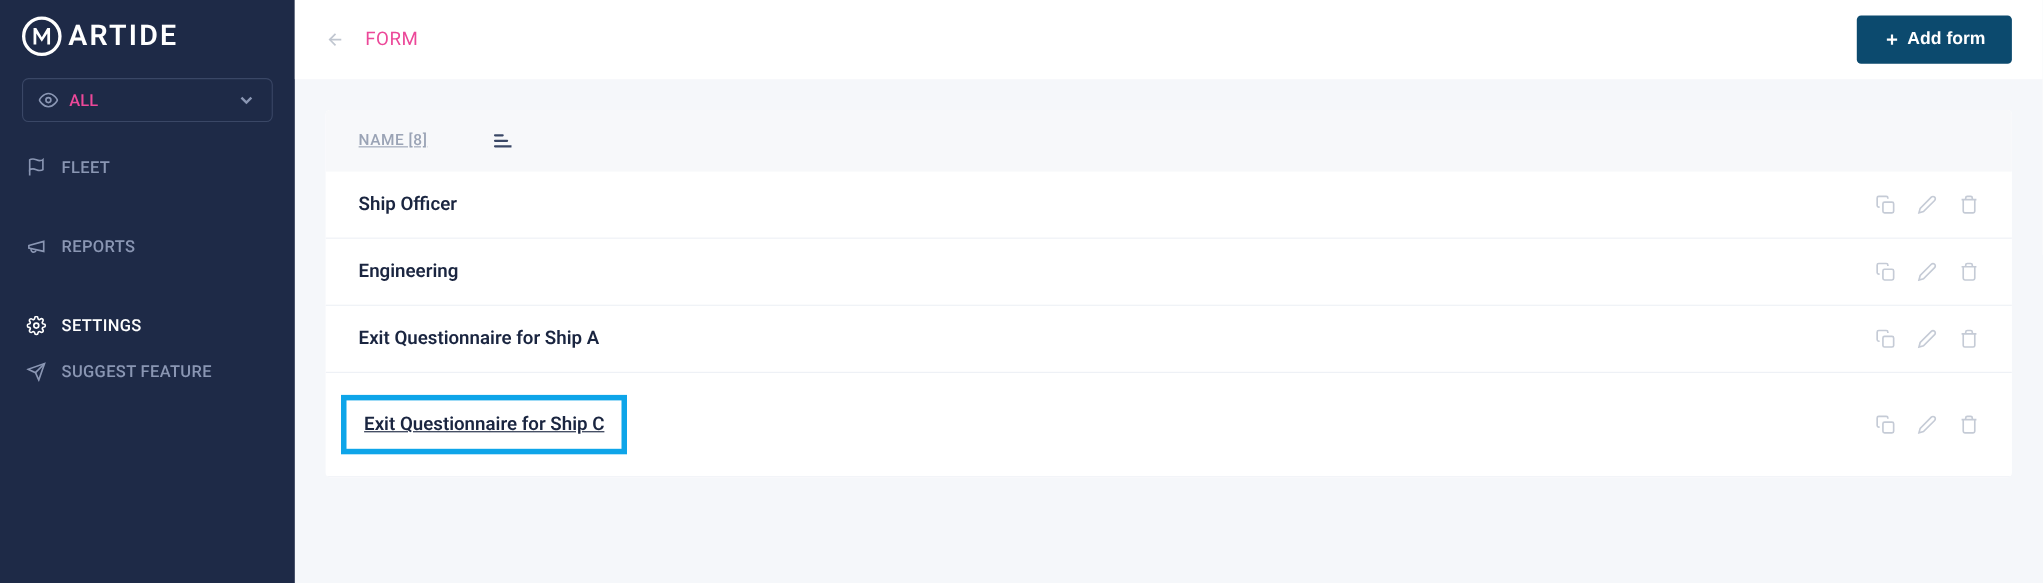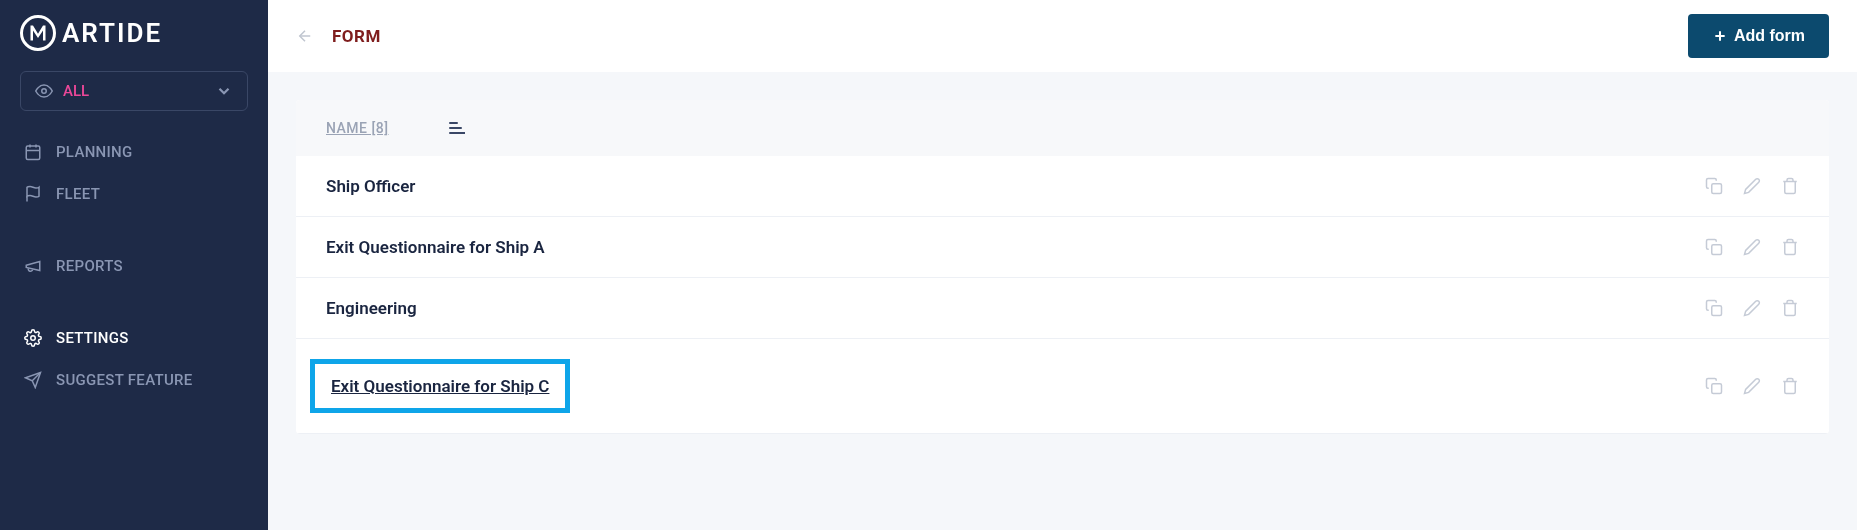--- a/index.html
+++ b/index.html
@@ -105,22 +105,22 @@
       display: flex;
       align-items: center;
       gap: 18px;
     }
     .back-arrow {
       color: #c0c6d0;
       cursor: pointer;
     }
     .page-title {
       font-size: 17px;
-      font-weight: 700;
-      color: #7f1d1d;
+      font-weight: 400;
+      color: #ec4899;
       letter-spacing: 0.5px;
     }
     .add-button {
       background: #0c4a6e;
       color: white;
       border: none;
       padding: 13px 24px;
       border-radius: 4px;
       font-size: 16px;
       font-weight: 600;
@@ -207,29 +207,20 @@
           <circle cx="12" cy="12" r="3"></circle>
         </svg>
       <span>ALL</span>
     </div>
     <svg class="icon-svg" viewBox="0 0 24 24" fill="none" stroke="#8a96b3" stroke-width="3">
         <polyline points="6 9 12 15 18 9"></polyline>
       </svg>
   </div>
 
   <div class="nav-section">
-    <div class="nav-item">
-      <svg class="icon-svg" viewBox="0 0 24 24" fill="none" stroke="#8a96b3" stroke-width="2">
-          <rect x="3" y="4" width="18" height="18" rx="2"></rect>
-          <line x1="16" y1="2" x2="16" y2="6"></line>
-          <line x1="8" y1="2" x2="8" y2="6"></line>
-          <line x1="3" y1="10" x2="21" y2="10"></line>
-        </svg>
-      <span class="nav-item-label">PLANNING</span>
-    </div>
     <div class="nav-item">
       <svg class="icon-svg" viewBox="0 0 24 24" fill="none" stroke="#8a96b3" stroke-width="2">
           <path d="M4 15s1-1 4-1 5 2 8 2 4-1 4-1V3s-1 1-4 1-5-2-8-2-4 1-4 1z"></path>
           <line x1="4" y1="22" x2="4" y2="15"></line>
         </svg>
       <span class="nav-item-label">FLEET</span>
     </div>
     <div class="nav-spacer"></div>
     <div class="nav-item">
       <svg class="icon-svg" viewBox="0 0 24 24" fill="none" stroke="#8a96b3" stroke-width="2">
@@ -295,37 +286,37 @@
               <svg class="action-icon icon-svg" viewBox="0 0 24 24">
                 <path d="M17 3a2.828 2.828 0 1 1 4 4L7.5 20.5 2 22l1.5-5.5L17 3z" fill="none" stroke="currentColor" stroke-width="2"></path>
               </svg>
               <svg class="action-icon icon-svg" viewBox="0 0 24 24">
                 <polyline points="3 6 5 6 21 6" fill="none" stroke="currentColor" stroke-width="2"></polyline>
                 <path d="M19 6v14a2 2 0 0 1-2 2H7a2 2 0 0 1-2-2V6m3 0V4a2 2 0 0 1 2-2h4a2 2 0 0 1 2 2v2" fill="none" stroke="currentColor" stroke-width="2"></path>
               </svg>
             </div>
           </div>
           <div class="row">
-            <span class="row-name">Exit Questionnaire for Ship A</span>
+            <span class="row-name">Engineering</span>
             <div class="row-actions">
               <svg class="action-icon icon-svg" viewBox="0 0 24 24">
                 <rect x="9" y="9" width="13" height="13" rx="2" fill="none" stroke="currentColor" stroke-width="2"></rect>
                 <path d="M5 15H4a2 2 0 0 1-2-2V4a2 2 0 0 1 2-2h9a2 2 0 0 1 2 2v1" fill="none" stroke="currentColor" stroke-width="2"></path>
               </svg>
               <svg class="action-icon icon-svg" viewBox="0 0 24 24">
                 <path d="M17 3a2.828 2.828 0 1 1 4 4L7.5 20.5 2 22l1.5-5.5L17 3z" fill="none" stroke="currentColor" stroke-width="2"></path>
               </svg>
               <svg class="action-icon icon-svg" viewBox="0 0 24 24">
                 <polyline points="3 6 5 6 21 6" fill="none" stroke="currentColor" stroke-width="2"></polyline>
                 <path d="M19 6v14a2 2 0 0 1-2 2H7a2 2 0 0 1-2-2V6m3 0V4a2 2 0 0 1 2-2h4a2 2 0 0 1 2 2v2" fill="none" stroke="currentColor" stroke-width="2"></path>
               </svg>
             </div>
           </div>
           <div class="row">
-            <span class="row-name">Engineering</span>
+            <span class="row-name">Exit Questionnaire for Ship A</span>
             <div class="row-actions">
               <svg class="action-icon icon-svg" viewBox="0 0 24 24">
                 <rect x="9" y="9" width="13" height="13" rx="2" fill="none" stroke="currentColor" stroke-width="2"></rect>
                 <path d="M5 15H4a2 2 0 0 1-2-2V4a2 2 0 0 1 2-2h9a2 2 0 0 1 2 2v1" fill="none" stroke="currentColor" stroke-width="2"></path>
               </svg>
               <svg class="action-icon icon-svg" viewBox="0 0 24 24">
                 <path d="M17 3a2.828 2.828 0 1 1 4 4L7.5 20.5 2 22l1.5-5.5L17 3z" fill="none" stroke="currentColor" stroke-width="2"></path>
               </svg>
               <svg class="action-icon icon-svg" viewBox="0 0 24 24">
                 <polyline points="3 6 5 6 21 6" fill="none" stroke="currentColor" stroke-width="2"></polyline>

